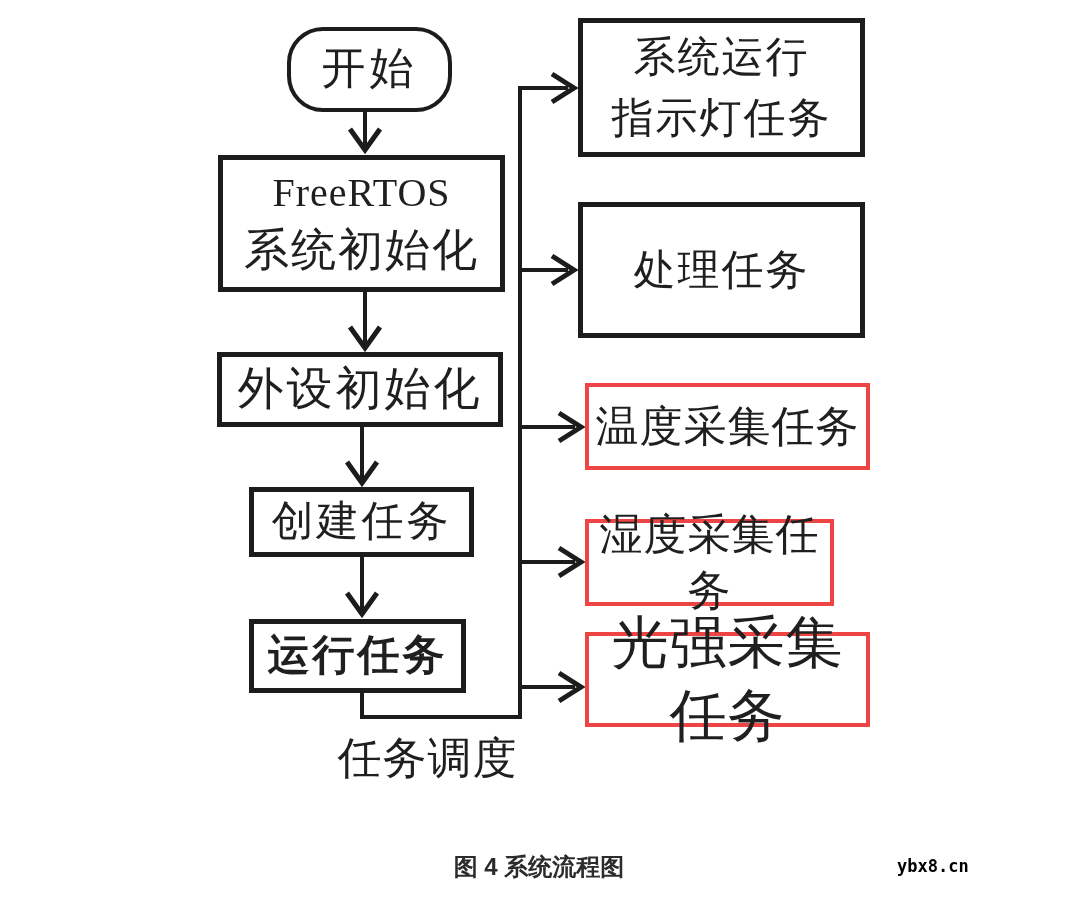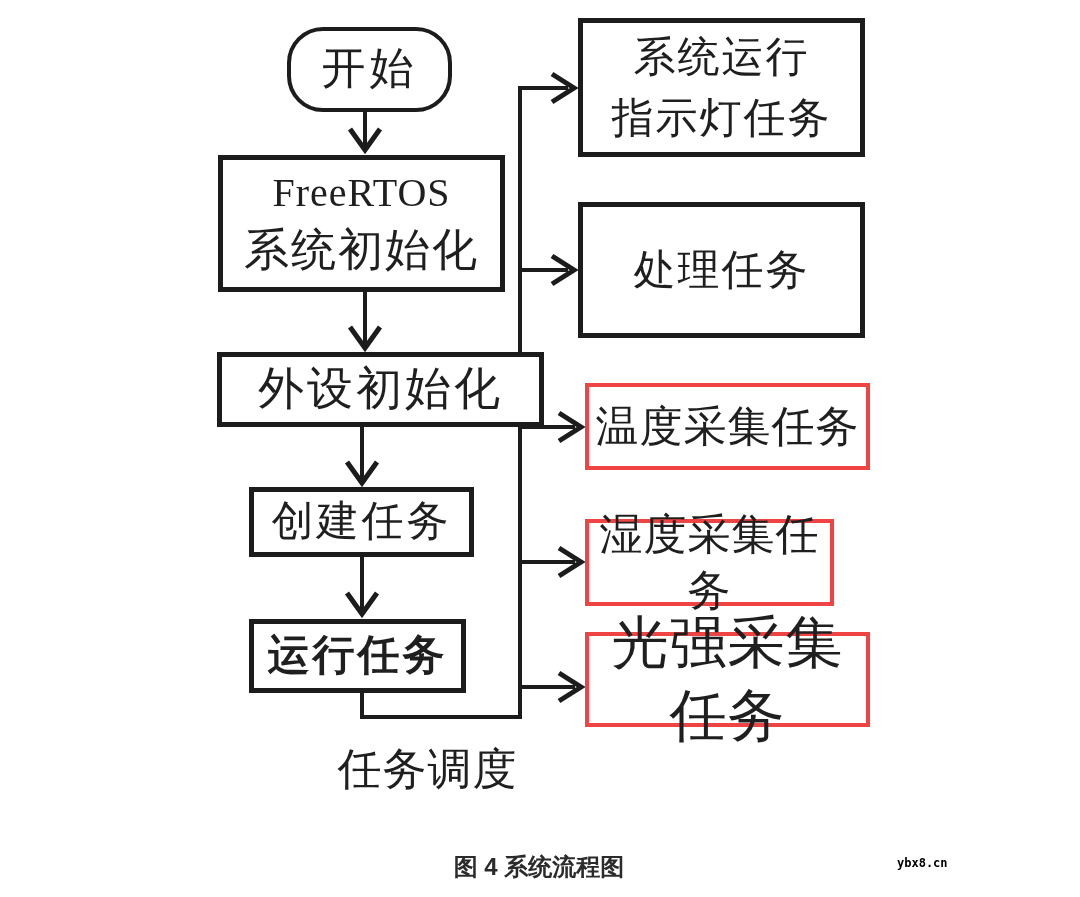--- a/index.html
+++ b/index.html
@@ -43,54 +43,53 @@
     border-radius: 36px;
     font-size: 44px;
     letter-spacing: 4px;
   }
   .rect5 { border: 5px solid #1c1c1c; }
   .rect4 { border: 4px solid #ef4444; }
   .n-start    { left: 287px; top: 27px;  width: 165px; height: 85px; }
   .n-freertos { left: 218px; top: 155px; width: 287px; height: 137px; font-size: 42px; line-height: 1.35; }
   .n-freertos .ln-0 { font-size: 40px; letter-spacing: 1px; }
   .n-freertos .ln-1 { font-size: 45px; letter-spacing: 2px; }
-  .n-periph   { left: 217px; top: 352px; width: 327px; height: 75px; font-size: 46px; letter-spacing: 3px; }
+  .n-periph   { left: 217px; top: 352px; width: 286px; height: 75px; font-size: 46px; letter-spacing: 3px; }
   .n-create   { left: 249px; top: 487px; width: 225px; height: 70px; font-size: 42px; letter-spacing: 3px; }
   .n-run      { left: 249px; top: 619px; width: 217px; height: 74px; font-size: 42px; letter-spacing: 3px; font-weight: bold; }
   .t-led      { left: 578px; top: 18px;  width: 287px; height: 139px; font-size: 42px; line-height: 1.45; letter-spacing: 2px; }
   .t-comm     { left: 578px; top: 202px; width: 287px; height: 136px; font-size: 42px; line-height: 1.45; letter-spacing: 2px; }
   .t-temp     { left: 585px; top: 383px; width: 285px; height: 87px; font-size: 43px; letter-spacing: 1px; }
   .t-humid    { left: 585px; top: 519px; width: 249px; height: 87px; font-size: 43px; letter-spacing: 1px; }
   .t-light    { left: 585px; top: 632px; width: 285px; height: 95px; font-size: 57px; letter-spacing: 1px; }
   .loop-label {
     position: absolute;
     left: 330px; top: 729px;
     width: 195px;
     text-align: center;
     font-size: 44px;
     letter-spacing: 1px;
     color: #1f1f1f;
-    margin-top: 11px;
   }
   .caption {
     position: absolute;
     left: 399px; top: 851px;
     width: 280px;
     text-align: center;
     font-family: "Liberation Sans", "DejaVu Sans", sans-serif;
     font-weight: bold;
     font-size: 24px;
     color: #2b2b2b;
   }
   .watermark {
     position: absolute;
     left: 897px; top: 856px;
     font-family: "DejaVu Sans Mono", "Liberation Mono", monospace;
     font-weight: bold;
-    font-size: 12px;
+    font-size: 17px;
     letter-spacing: 0px;
     color: #000000;
   }
 </style>
 </head>
 <body>
 
 <div class="canvas">
 
   <svg class="connectors" viewBox="0 0 1080 897">

